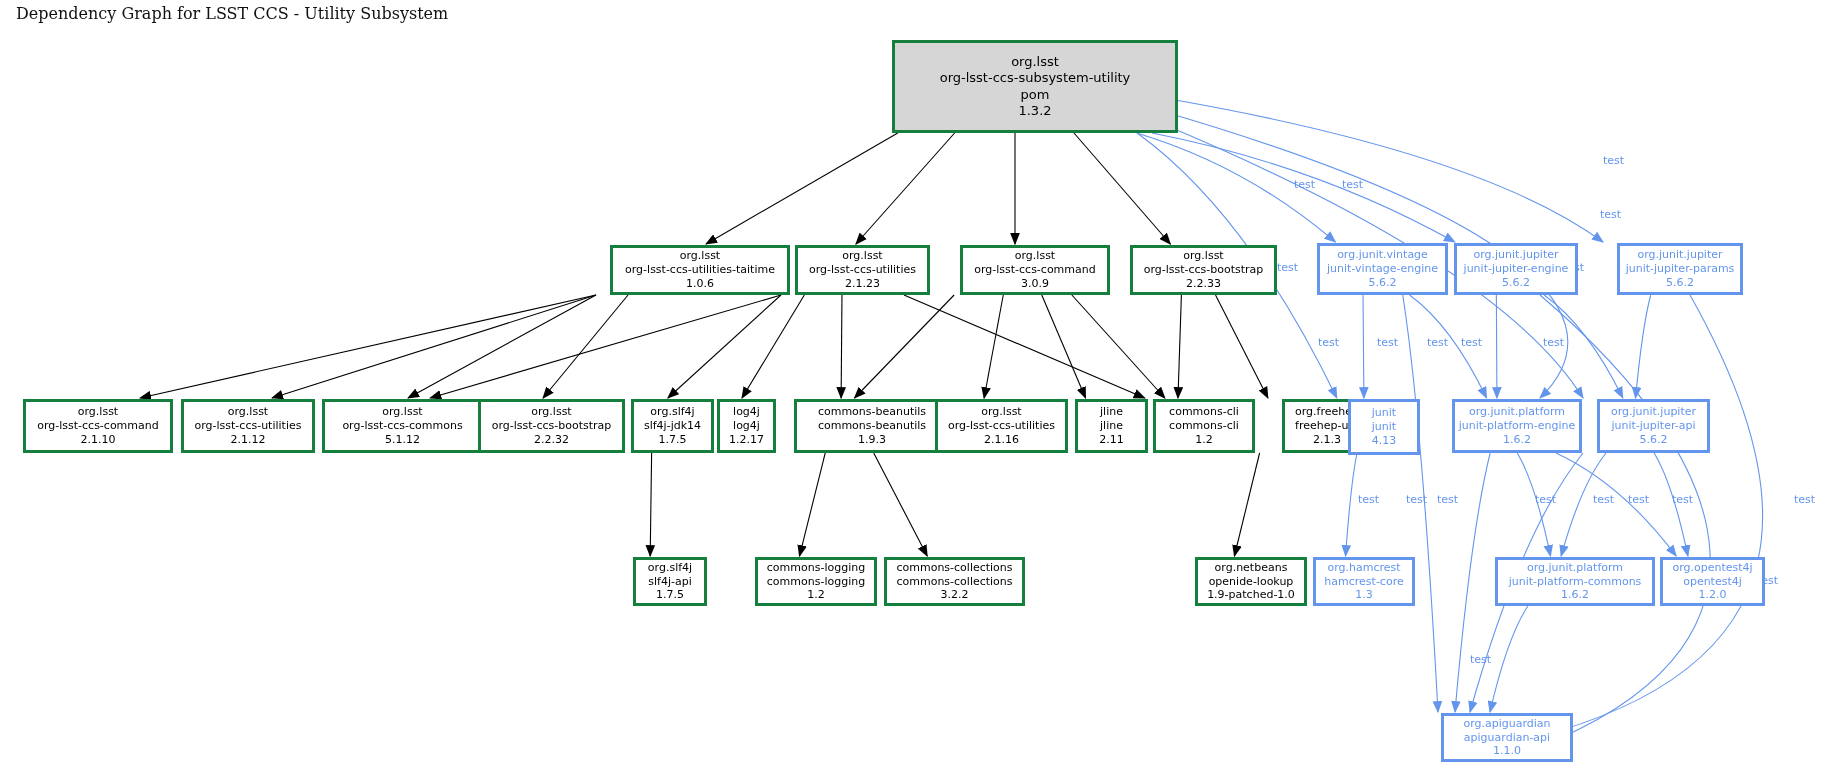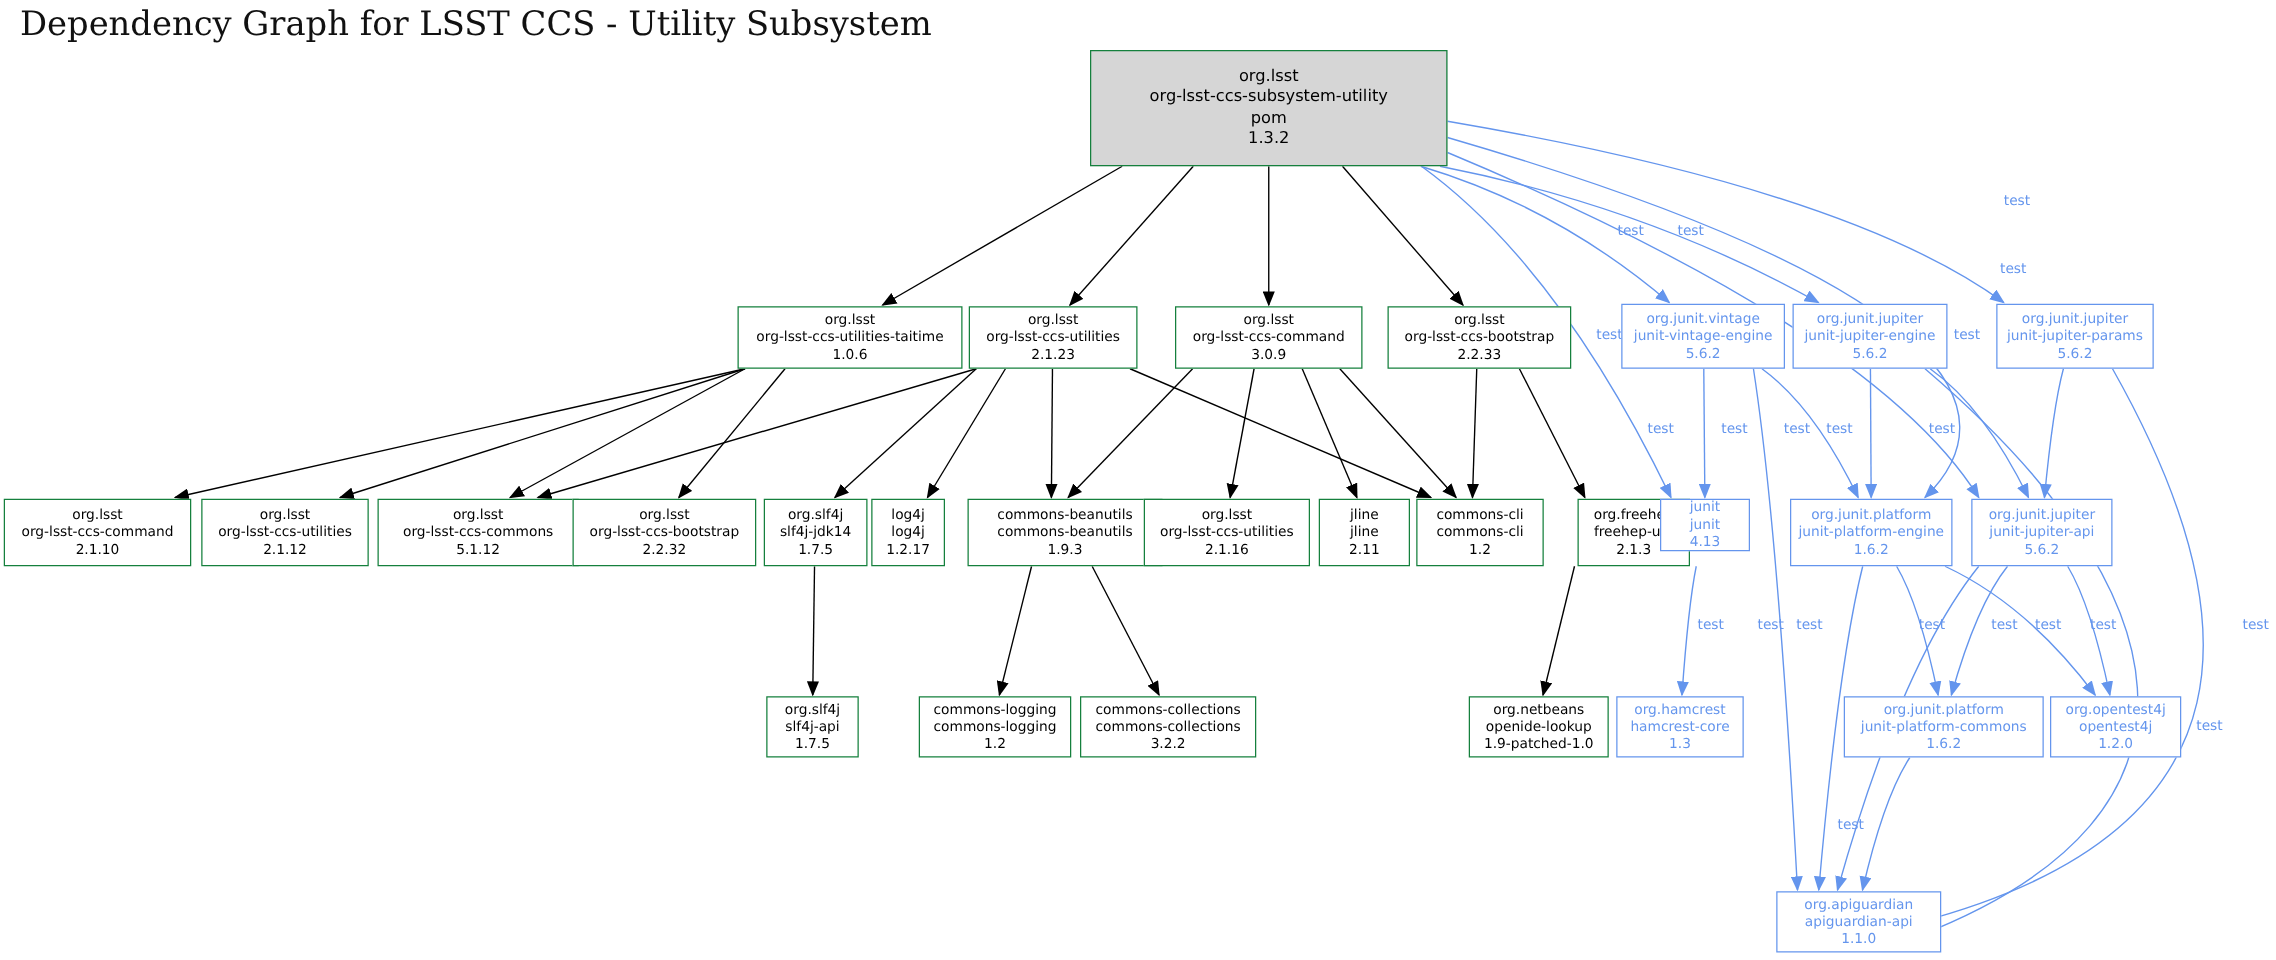--- a/index.html
+++ b/index.html
@@ -1,25 +1,25 @@
 <!DOCTYPE html>
 <html><head>
 <meta charset="utf-8">
 <style>
   html,body{margin:0;padding:0;background:#ffffff;}
   #canvas{position:relative;width:1821px;height:768px;overflow:hidden;
           font-family:"DejaVu Sans","Liberation Sans",sans-serif;background:#fff;}
   #graph-title{position:absolute;left:16px;top:4px;
           font-family:"DejaVu Serif","Liberation Serif",serif;
-          font-size:27px;color:#111;white-space:nowrap;}
+          font-size:16px;color:#111;white-space:nowrap;}
   #edge-layer{position:absolute;left:0;top:0;width:1821px;height:768px;}
-  .dep-node{position:absolute;box-sizing:border-box;border:1px solid #15803d;
+  .dep-node{position:absolute;box-sizing:border-box;border:3px solid #15803d;
           background:#ffffff;color:#000;text-align:center;
           display:flex;flex-direction:column;justify-content:center;
-          font-size:11px;line-height:1.25;white-space:nowrap;overflow:hidden;}
+          font-size:11px;line-height:1.25;white-space:nowrap;overflow:hidden;margin-left:20px;}
   .dep-node.test{border-color:#6495ED;color:#6495ED;}
   .dep-node.root{background:#d6d6d6;font-size:13px;font-weight:500;}
   .edge-label{font-size:11px;fill:#6495ED;}
 </style>
 </head>
 <body>
 
 <div id="canvas">
   <svg id="edge-layer" width="1821" height="768" viewBox="0 0 1821 768">
       <defs>
@@ -188,21 +188,21 @@
       <div class="dep-node" style="left: 1133px; top: 399px; width: 102px; height: 54px;">
         <div>commons-cli</div>
         <div>commons-cli</div>
         <div>1.2</div>
       </div>
       <div class="dep-node" style="left: 1262px; top: 399px; width: 90px; height: 54px;">
         <div>org.freehep</div>
         <div>freehep-util</div>
         <div>2.1.3</div>
       </div>
-      <div class="dep-node test" style="left: 1328px; top: 399px; width: 72px; height: 42px;">
+      <div class="dep-node test" style="left: 1328px; top: 399px; width: 72px; height: 56px;">
         <div>junit</div>
         <div>junit</div>
         <div>4.13</div>
       </div>
       <div class="dep-node test" style="left: 1432px; top: 399px; width: 130px; height: 54px;">
         <div>org.junit.platform</div>
         <div>junit-platform-engine</div>
         <div>1.6.2</div>
       </div>
       <div class="dep-node test" style="left: 1577px; top: 399px; width: 113px; height: 54px;">

